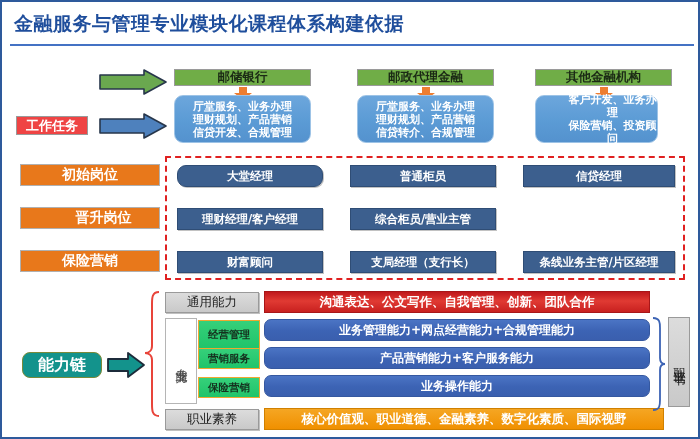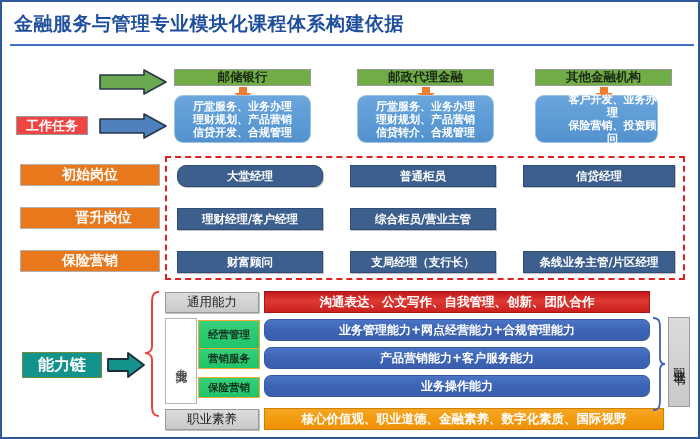--- a/index.html
+++ b/index.html
@@ -227,21 +227,21 @@
   <div class="post-box" style="left:175px;top:206px;width:146px;height:22px;">理财经理/客户经理</div>
   <div class="post-box" style="left:175px;top:249px;width:146px;height:22px;">财富顾问</div>
 
   <div class="post-box" style="left:348px;top:163px;width:146px;height:22px;">普通柜员</div>
   <div class="post-box" style="left:348px;top:206px;width:146px;height:22px;">综合柜员/营业主管</div>
   <div class="post-box" style="left:348px;top:249px;width:146px;height:22px;">支局经理（支行长）</div>
 
   <div class="post-box" style="left:521px;top:163px;width:152px;height:22px;">信贷经理</div>
   <div class="post-box" style="left:521px;top:249px;width:152px;height:22px;">条线业务主管/片区经理</div>
 
-  <div class="lbl-box lbl-teal" style="left:20px;top:350px;width:80px;height:26px;">能力链</div>
+  <div class="lbl-box lbl-teal" style="left:20px;top:350px;width:80px;height:26px;border-radius:8px;">能力链</div>
   <div class="arrow" style="left:104px;top:348px;">
     <svg width="40" height="30" viewBox="0 0 40 30">
       <path d="M2 9 L22 9 L22 3 L38 15 L22 27 L22 21 L2 21 Z" fill="#13938C" stroke="#1c2b3a" stroke-width="1.8" stroke-linejoin="round"></path>
     </svg>
   </div>
 
   <div class="bracket" style="left:141px;top:288px;">
     <svg width="18" height="130" viewBox="0 0 18 130">
       <path d="M16 2 C9 2 9 8 9 14 L9 56 C9 62 4 63 2 63 C4 63 9 64 9 70 L9 114 C9 120 9 126 16 126" fill="none" stroke="#E8443A" stroke-width="2"></path>
     </svg>

